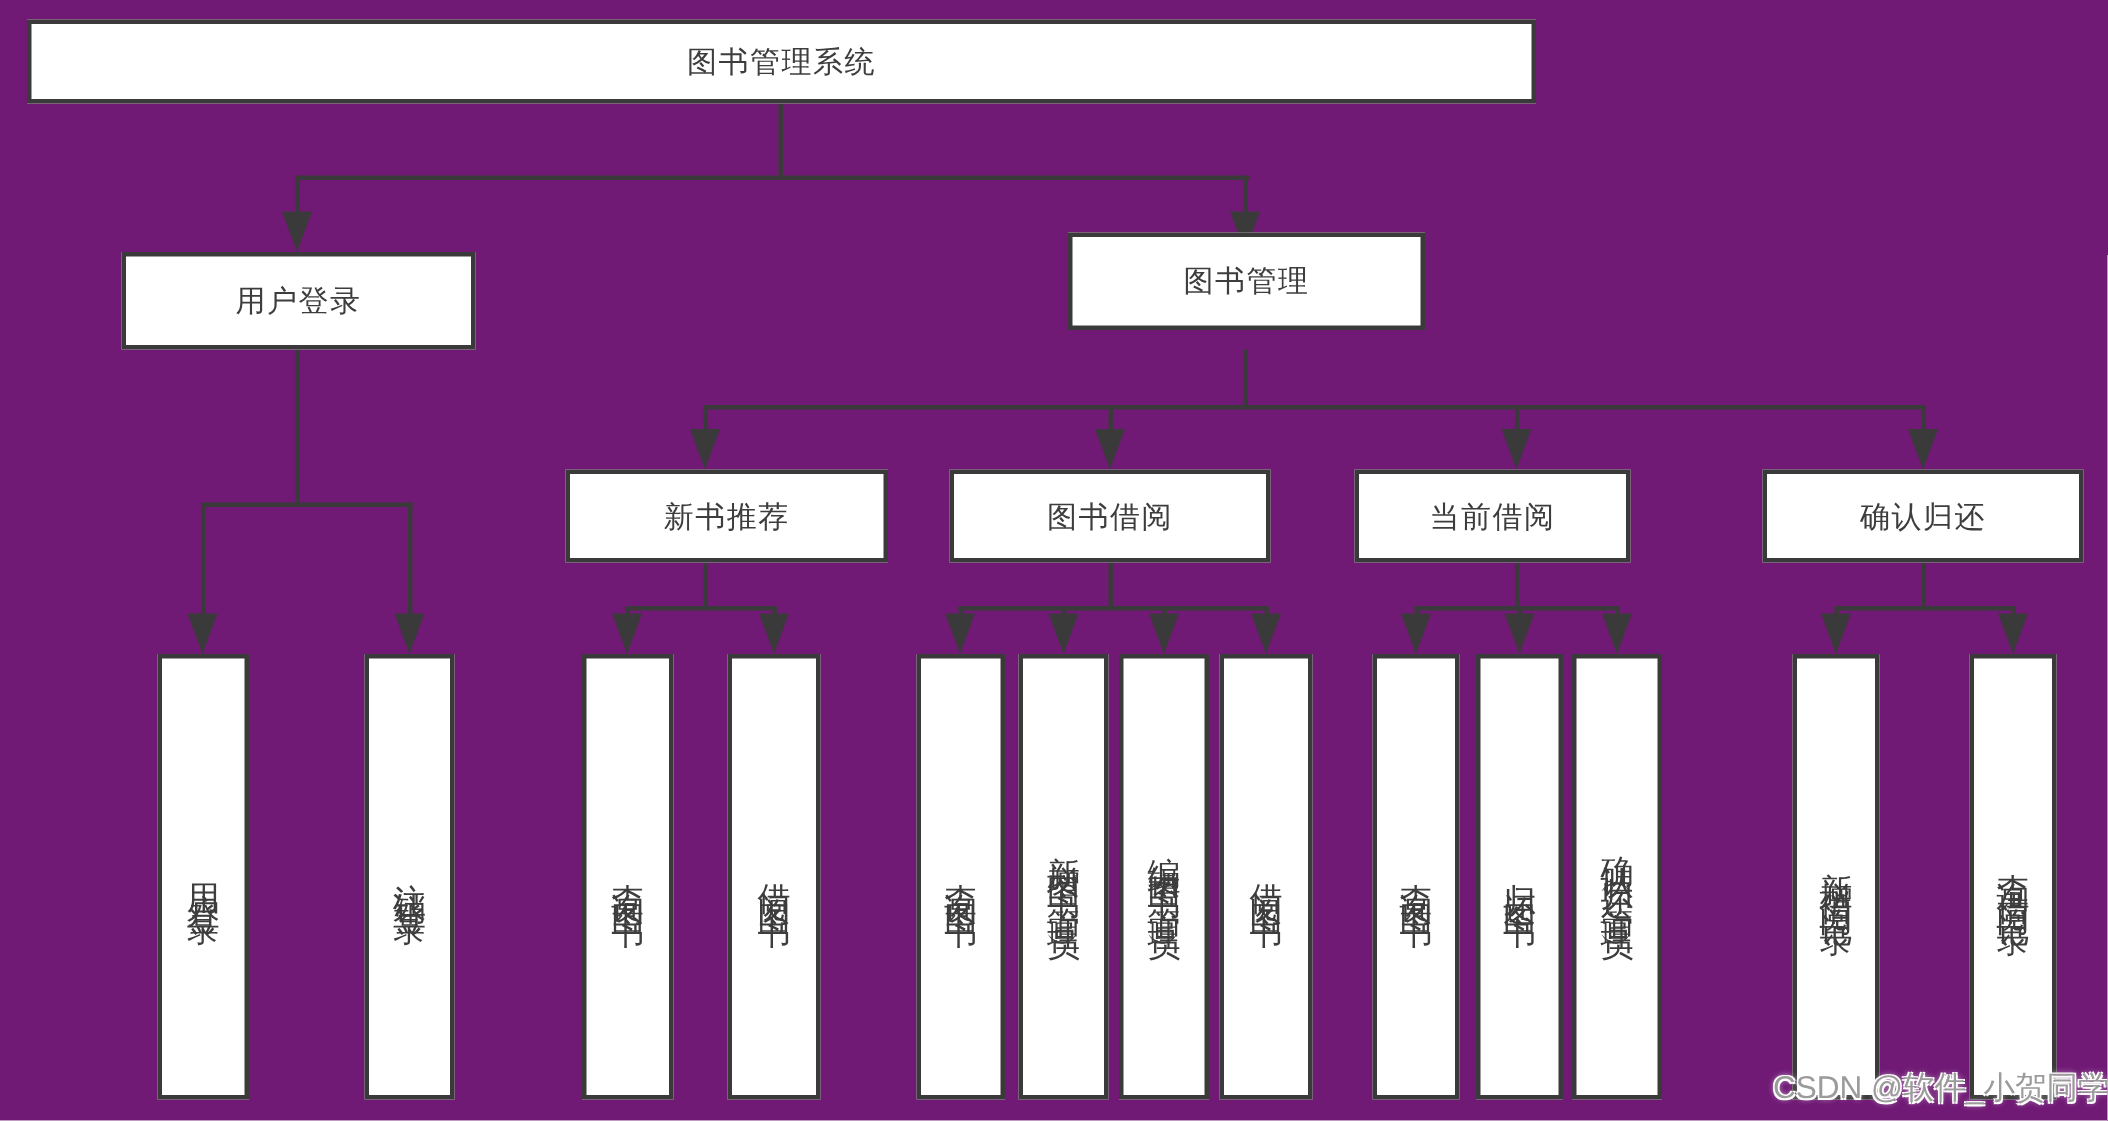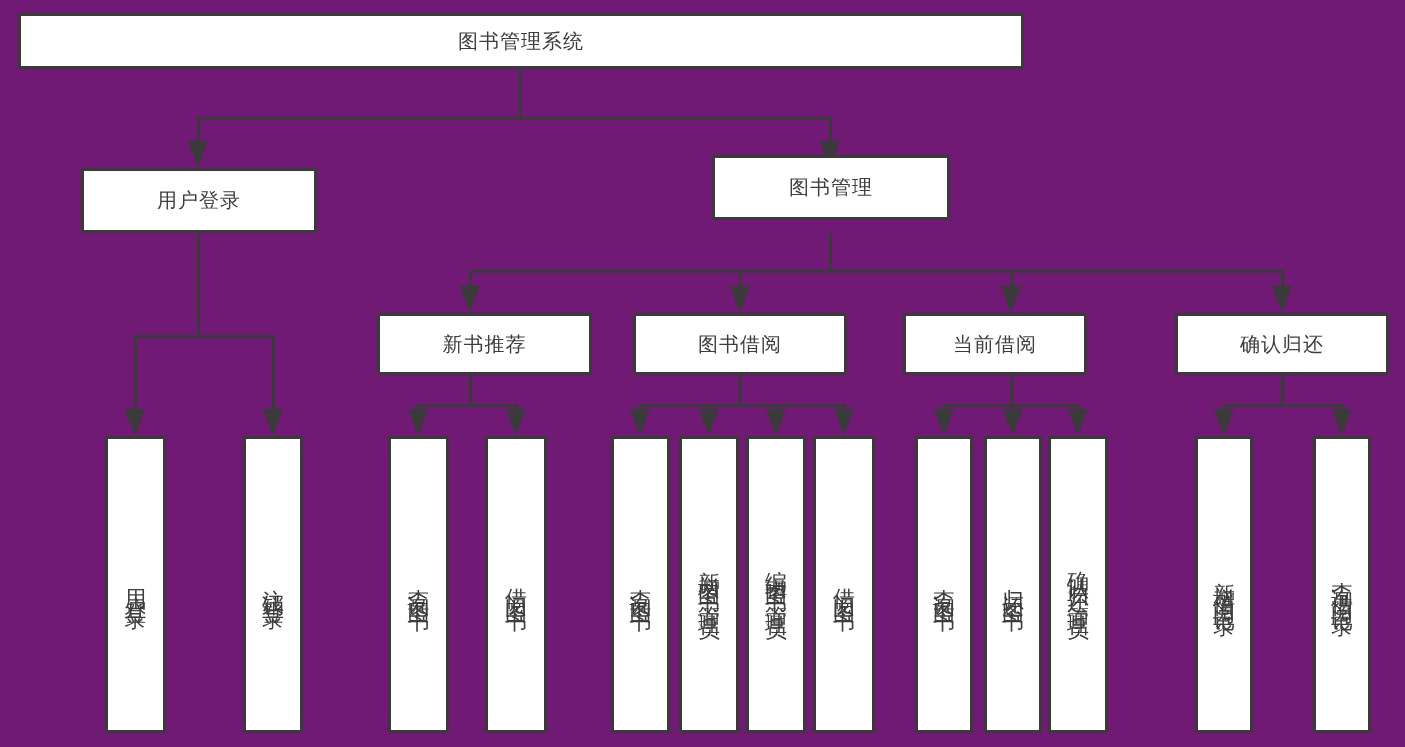--- a/index.html
+++ b/index.html
@@ -191,14 +191,15 @@
     <span class="vtext">确认归还（管理员）</span>
   </div>
 
   <div class="box leaf" style="left:1195px; top:436px; width:58px; height:297px;">
     <span class="vtext">新增借阅记录</span>
   </div>
   <div class="box leaf" style="left:1313px; top:436px; width:58px; height:297px;">
     <span class="vtext">查询借阅记录</span>
   </div>
 
+  <div class="watermark">CSDN @软件_小贺同学</div>
 
 </div>
 
 </body></html>

